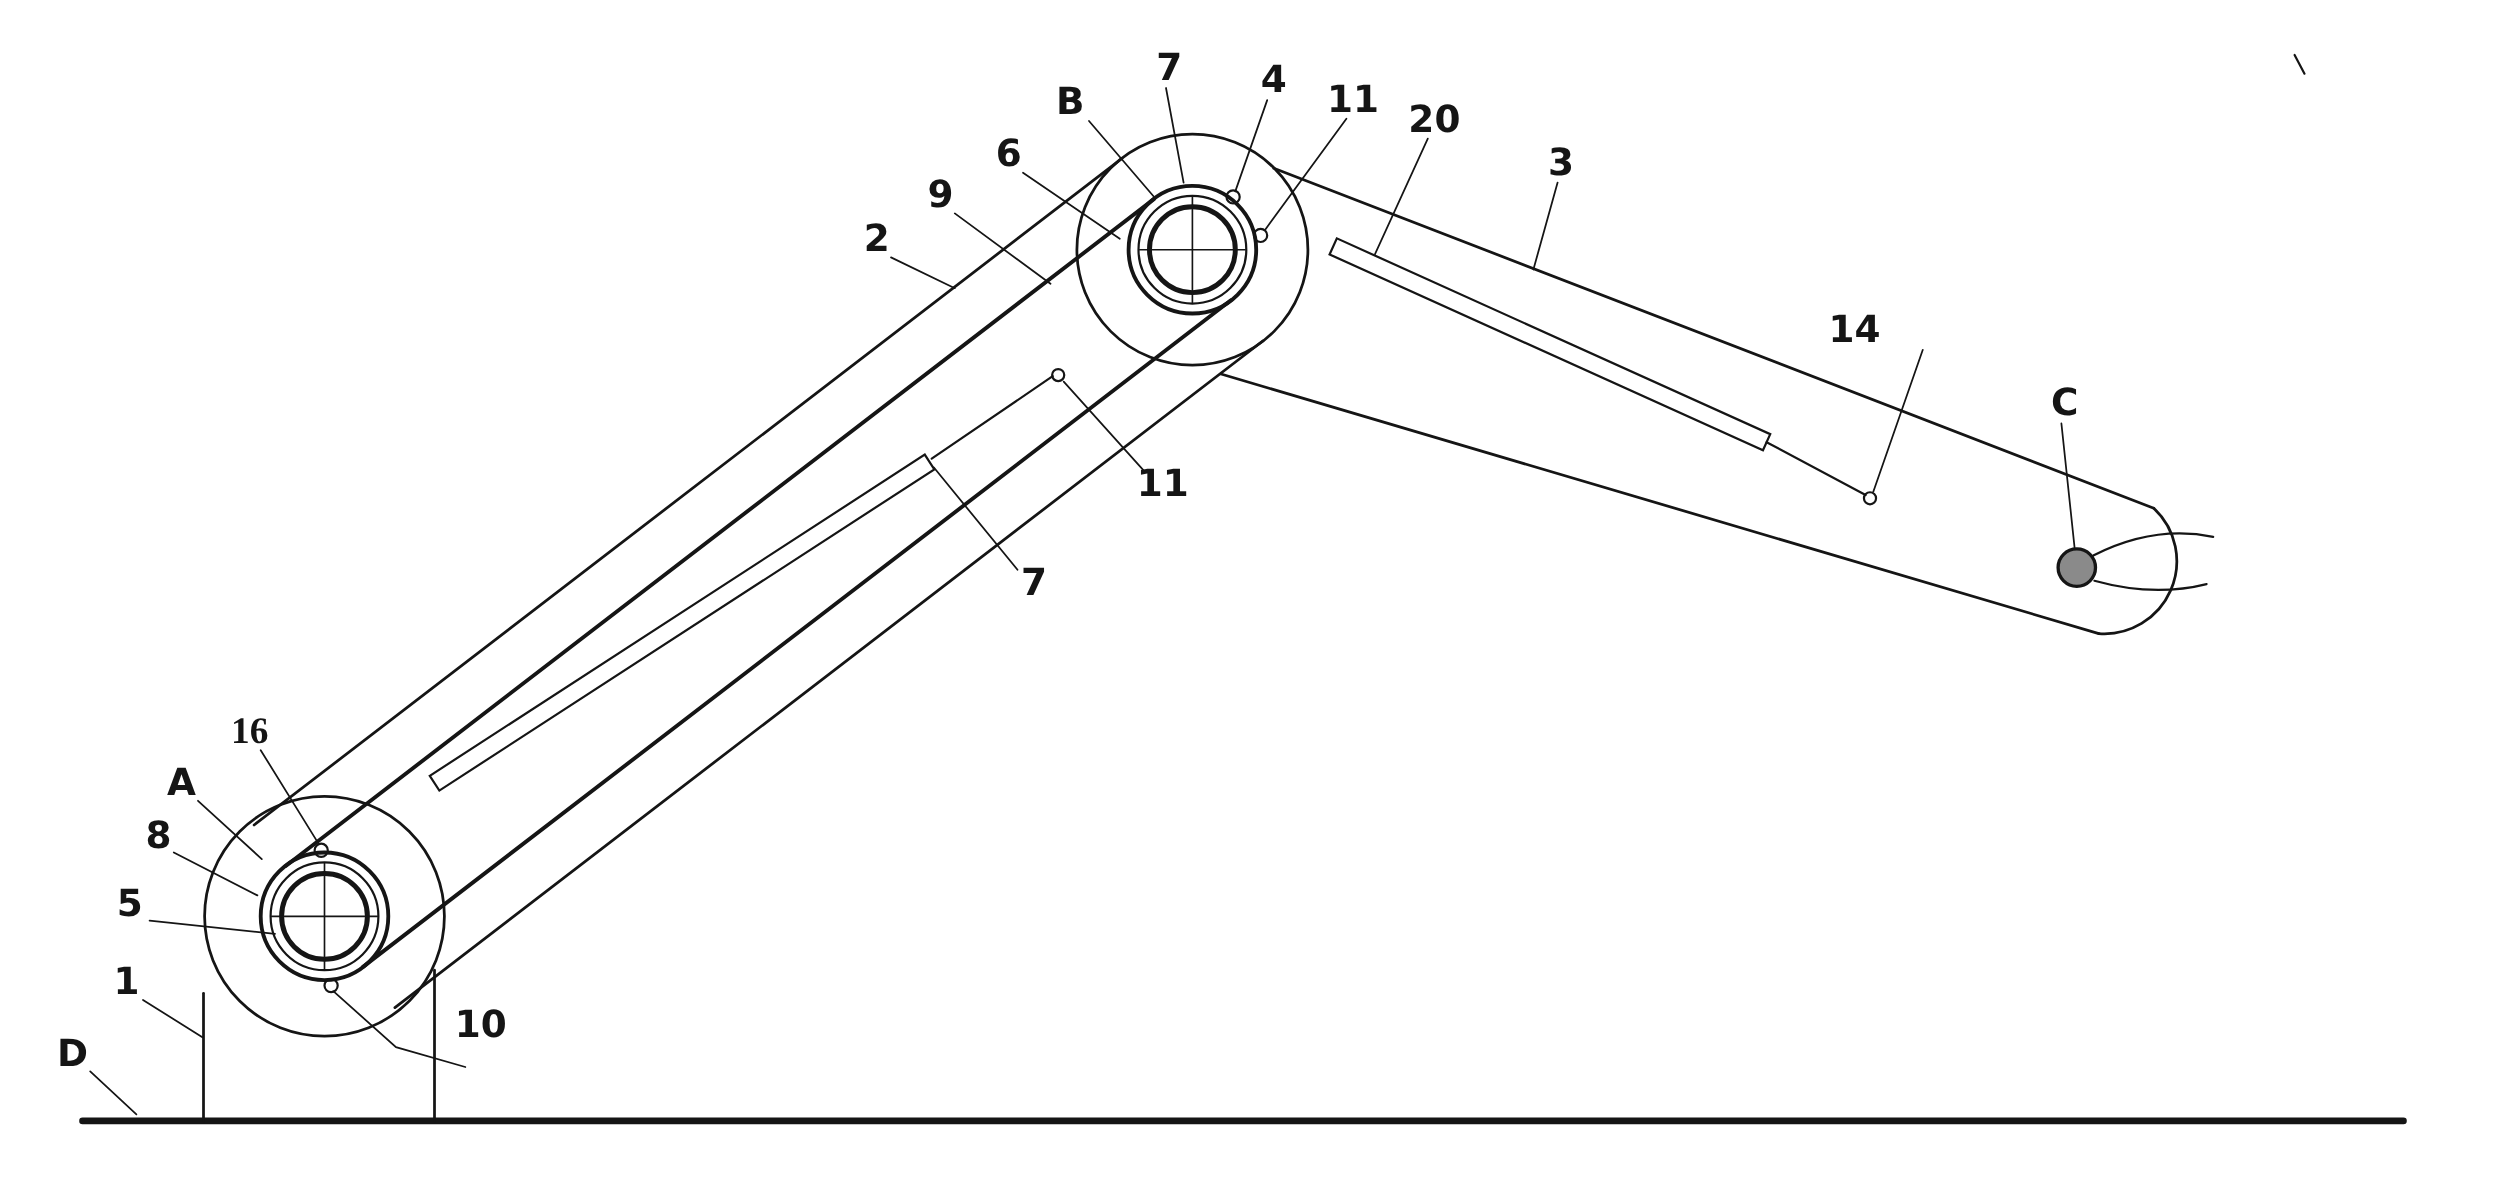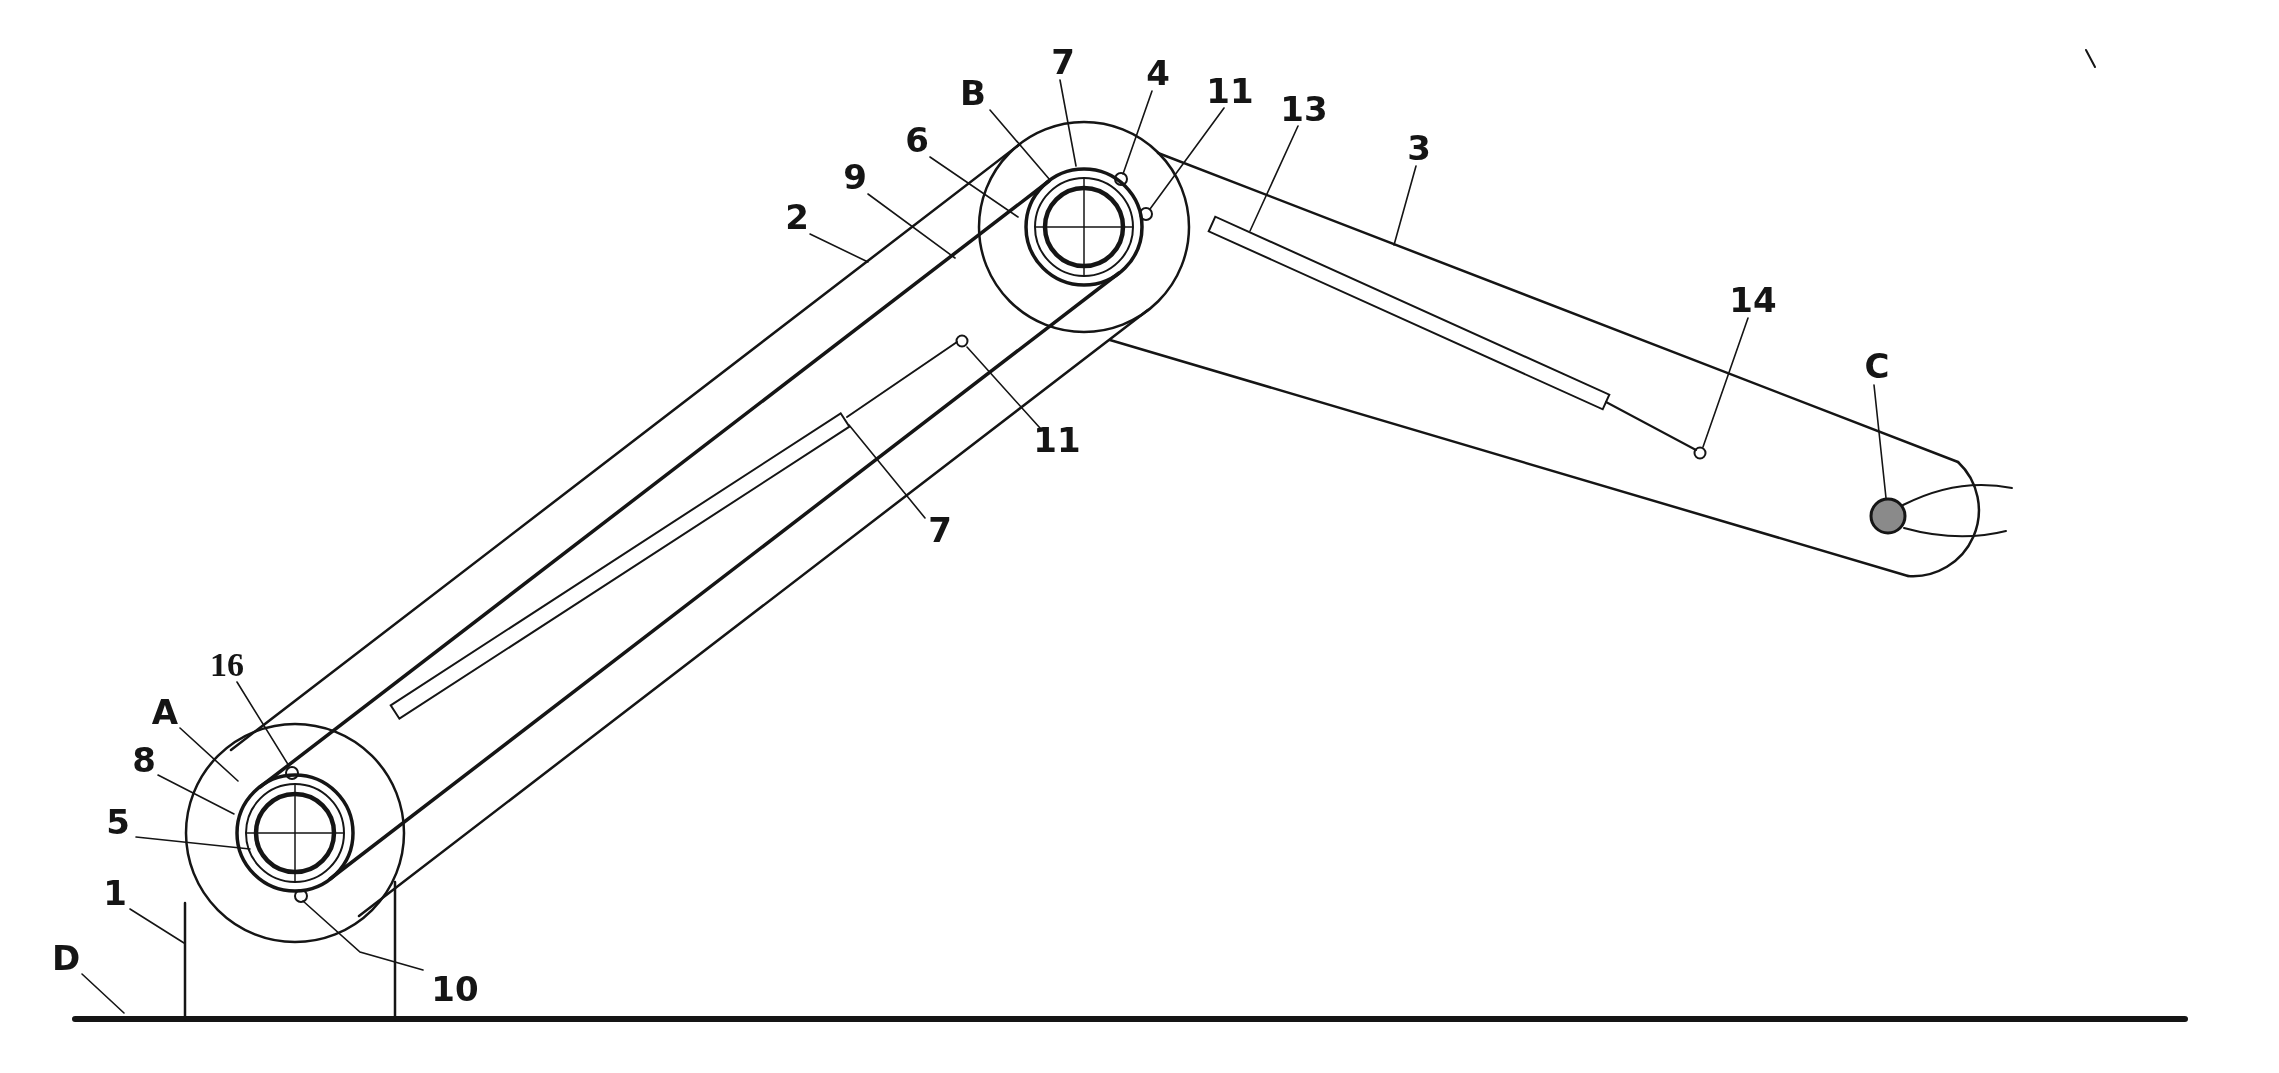--- a/index.html
+++ b/index.html
@@ -103,30 +103,30 @@
     <line x1="136" y1="837" x2="250" y2="849" stroke-width="1.6"></line>
     <line x1="130" y1="909" x2="184" y2="943" stroke-width="1.6"></line>
     <line x1="82" y1="974" x2="124" y2="1013" stroke-width="1.6"></line>
     <polyline points="303,901 360,952 423,970" stroke-width="1.6"></polyline>
   </svg>
 
   <div class="lbl" style="left:1063px; top:62px;">7</div>
   <div class="lbl" style="left:973px;  top:93px;">B</div>
   <div class="lbl" style="left:1158px; top:73px;">4</div>
   <div class="lbl" style="left:1230px; top:91px;">11</div>
-  <div class="lbl" style="left:1304px; top:109px;">13</div>
+  <div class="lbl" style="left:1304px; top:109px;">20</div>
   <div class="lbl" style="left:917px;  top:140px;">6</div>
   <div class="lbl" style="left:855px;  top:177px;">9</div>
   <div class="lbl" style="left:797px;  top:217px;">2</div>
   <div class="lbl" style="left:1419px; top:148px;">3</div>
-  <div class="lbl" style="left:1753px; top:300px;">14</div>
+  <div class="lbl" style="left:1686px; top:300px;">14</div>
   <div class="lbl" style="left:1877px; top:366px;">C</div>
   <div class="lbl" style="left:1057px; top:440px;">11</div>
   <div class="lbl" style="left:940px;  top:530px;">7</div>
   <div class="lbl" style="left:227px;  top:665px;font-family:Liberation Serif, serif;">16</div>
   <div class="lbl" style="left:165px;  top:712px;">A</div>
   <div class="lbl" style="left:144px;  top:760px;">8</div>
   <div class="lbl" style="left:118px;  top:822px;">5</div>
   <div class="lbl" style="left:115px;  top:893px;">1</div>
   <div class="lbl" style="left:66px;   top:958px;">D</div>
-  <div class="lbl" style="left:437px;  top:989px;margin-left:18px;">10</div>
+  <div class="lbl" style="left:437px;  top:932px;">10</div>
 
 </div>
 
 </body></html>

